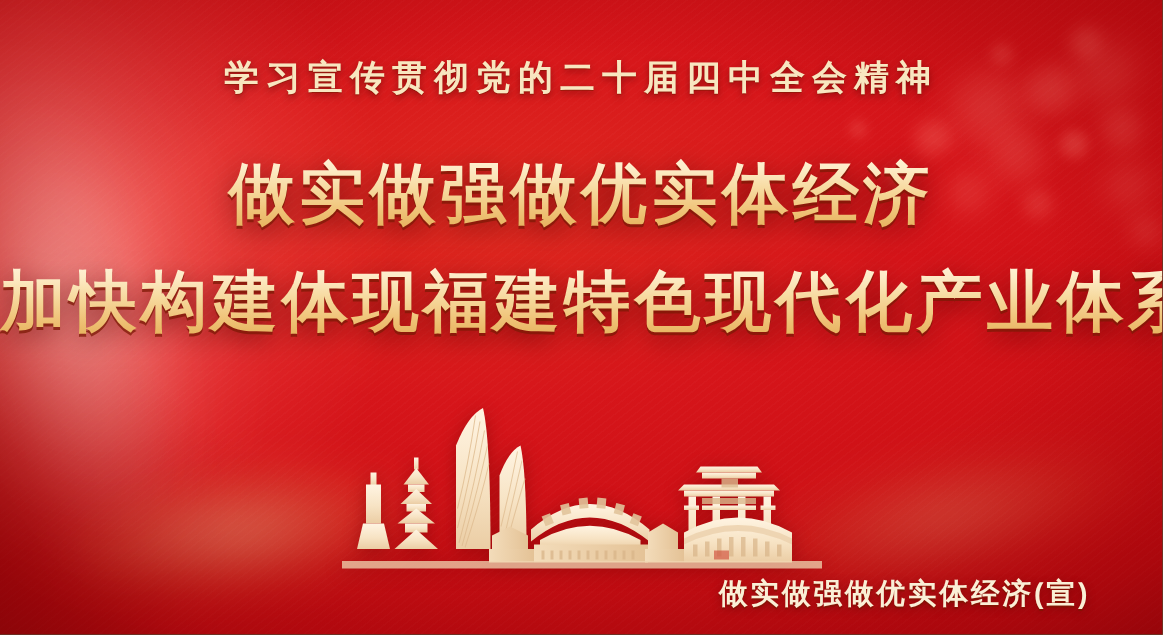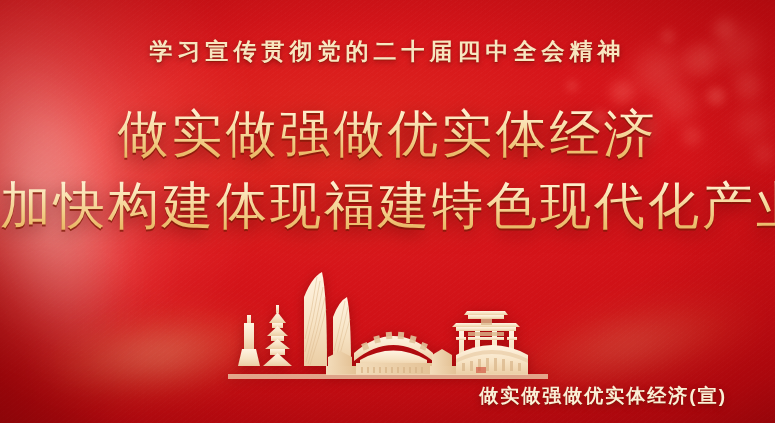--- a/index.html
+++ b/index.html
@@ -133,22 +133,22 @@
     font-size: 23px;
     font-weight: 700;
     letter-spacing: 5px;
     color: #F8E6C0;
     text-shadow:
       0 1px 0 rgba(120,30,0,0.55),
       0 2px 5px rgba(90,0,0,0.55);
   }
 
   .maintitle {
-    font-size: 51px;
-    font-weight: 400;
+    font-size: 44px;
+    font-weight: 700;
     letter-spacing: 3px;
     background: linear-gradient(180deg,
         #FFF6E0 0%,
         #FDEBC6 22%,
         #F6D89C 46%,
         #EFC276 70%,
         #E7B25E 88%,
         #DEA348 100%);
     -webkit-background-clip: text;
     background-clip: text;

